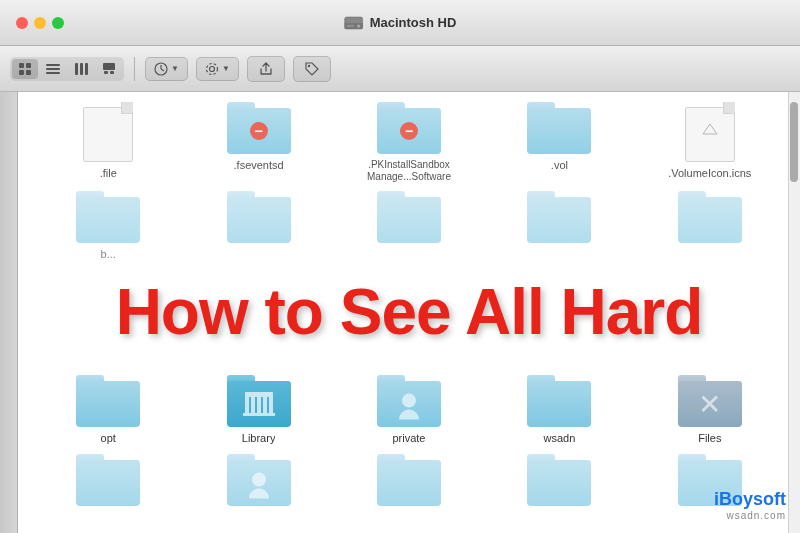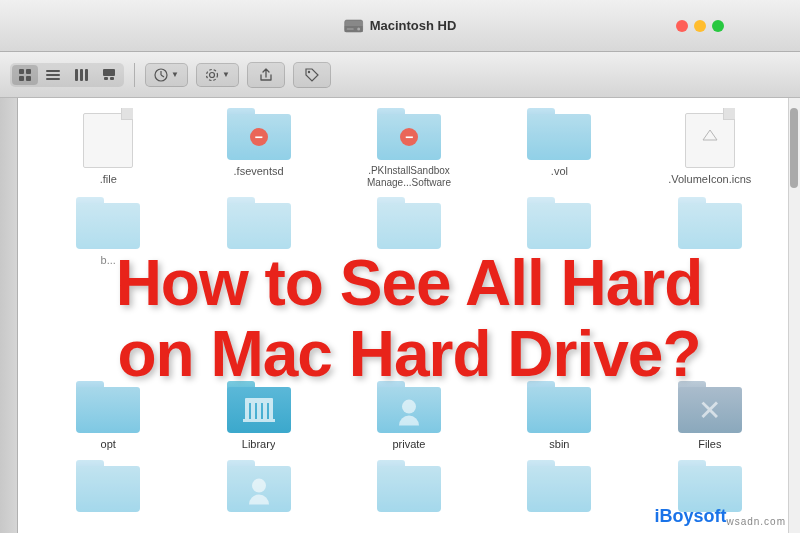--- a/index.html
+++ b/index.html
@@ -8,24 +8,24 @@
       height: 533px;
       overflow: hidden;
       font-family: -apple-system, BlinkMacSystemFont, 'Helvetica Neue', Arial, sans-serif;
       background: #e8e8e8;
       position: relative;
     }
 
     
     .title-bar {
       background: linear-gradient(to bottom, #f0f0f0, #d8d8d8);
-      height: 52px;
-      display: flex;
-      align-items: center;
-      justify-content: flex-end;
+      height: 46px;
+      display: flex;
+      align-items: center;
+      justify-content: flex-start;
       padding: 0 16px;
       border-bottom: 1px solid #b0b0b0;
       position: relative;
     }
     .title-center {
       position: absolute;
       left: 50%;
       transform: translateX(-50%);
       display: flex;
       align-items: center;
@@ -336,21 +336,21 @@
       border-radius: 4px;
     }
 
     
     .iboysoft-logo {
       position: absolute;
       bottom: 12px;
       right: 14px;
       z-index: 20;
       display: flex;
-      flex-direction: row;
+      flex-direction: column;
       align-items: flex-end;
     }
     .iboysoft-brand {
       font-size: 18px;
       font-weight: 700;
       color: #1a73e8;
     }
     .iboysoft-sub {
       font-size: 10px;
       color: #888;
@@ -668,21 +668,21 @@
           </div>
         </div>
         <span class="file-label">private</span>
       </div>
 
       <div class="file-item">
         <div class="folder-icon">
           <div class="folder-tab"></div>
           <div class="folder-body"></div>
         </div>
-        <span class="file-label">sbin</span>
+        <span class="file-label">wsadn</span>
       </div>
 
       <div class="file-item">
         <div class="folder-icon folder-system">
           <div class="folder-tab" style="background:linear-gradient(to bottom,#bccbd8,#aabccc);"></div>
           <div class="folder-body" style="background:linear-gradient(to bottom,#aabccc,#8aa8bc);">
             <span class="x-icon">✕</span>
           </div>
         </div>
         <span class="file-label">Files</span>
@@ -727,21 +727,20 @@
       </div>
     </div>
 
     <div class="scrollbar">
       <div class="scrollbar-thumb"></div>
     </div>
 
     <div class="overlay">
       <div class="overlay-text">
         <span>How to See All Hard</span><br>
-        <span>on Mac Hard Drive?</span>
       </div>
     </div>
 
     <div class="iboysoft-logo">
       <div class="iboysoft-brand"><span style="color:#1a73e8;font-size:18px;font-weight:700;">i</span><span style="color:#1a73e8;font-size:18px;font-weight:700;">Boysoft</span></div>
       <div class="iboysoft-sub">wsadn.com</div>
     </div>
 
   </div>
 </div>

